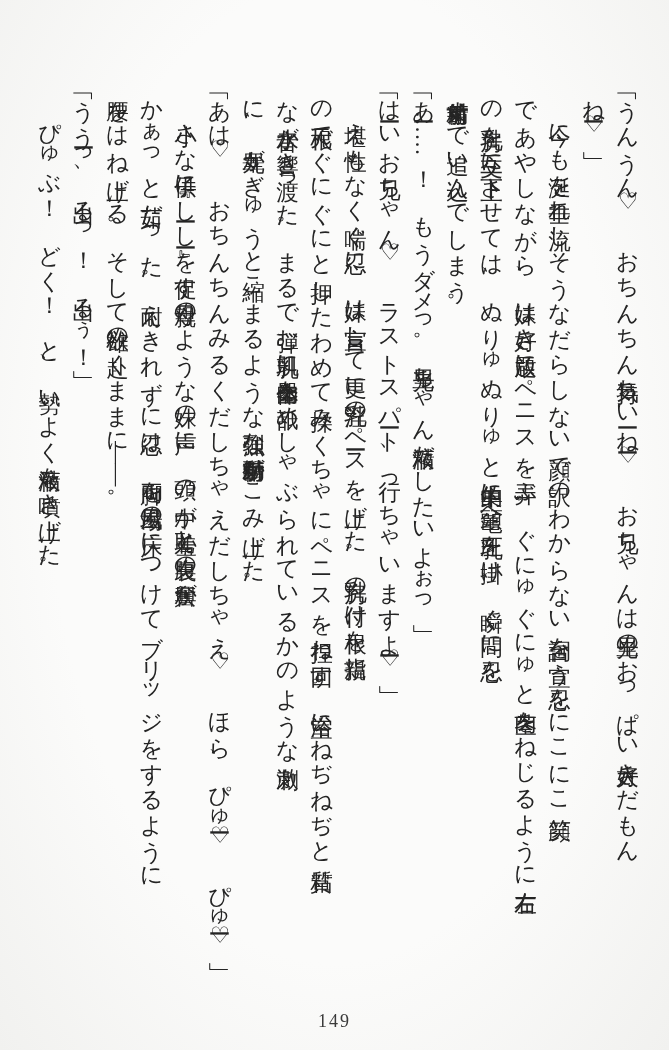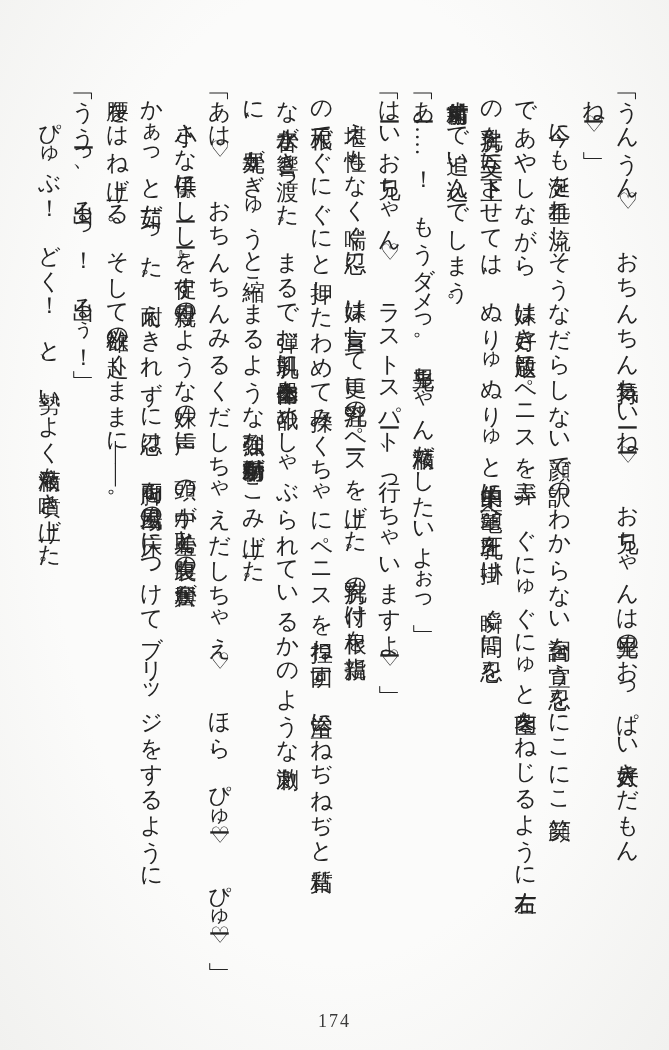--- a/index.html
+++ b/index.html
@@ -66,15 +66,15 @@
     <div class="tline">な水音が響き渡った。まるで弾む乳肌に肉器全体を舐めしゃぶられているかのような刺激</div>
     <div class="tline">に、睾丸がぎゅうと縮こまるような強烈な射精衝動がこみ上げた。</div>
     <div class="tline">「あは♡　おちんちんみるくだしちゃえだしちゃえ♡　ほら、ぴゅー♡　ぴゅー♡」</div>
     <div class="tline">　小さな子供に『しーしー』を促す母親のような妹の声に、頭の中が羞恥と裏腹の興奮が</div>
     <div class="tline">かぁっと茹だった。耐えきれずに忍は、両脚を風呂場の床につけてブリッジをするように</div>
     <div class="tline">腰をはね上げる。そして雄欲の赴くままに――。</div>
     <div class="tline">「ううーっ、出るっ！　出るぅ！」</div>
     <div class="tline">　ぴゅぶ！　どく！　と、勢いよく精液を噴き上げた。</div>
   </div>
 
-  <div class="page-number">174</div>
+  <div class="page-number">149</div>
 
 </div>
 
 </body></html>

